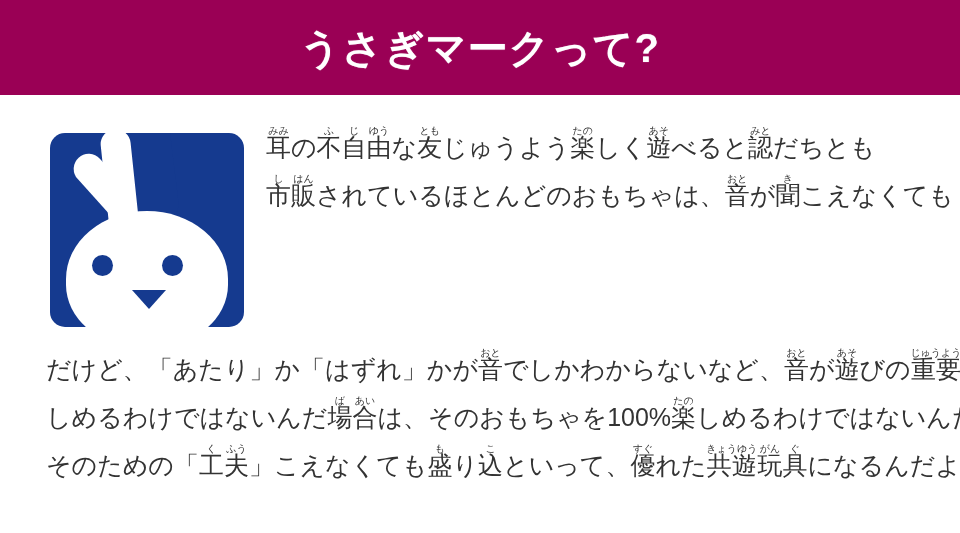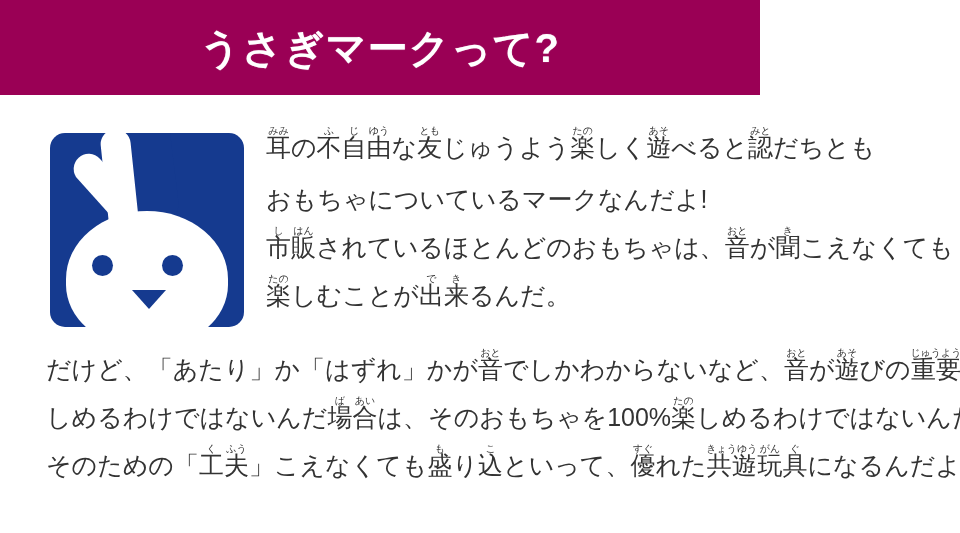--- a/index.html
+++ b/index.html
@@ -13,21 +13,21 @@
     font-family: "Liberation Sans", "DejaVu Sans", sans-serif;
     overflow: hidden;
     position: relative;
   }
 
   
   #header-band {
     position: absolute;
     left: 0;
     top: 0;
-    width: 760px;
+    width: 960px;
     height: 95px;
     background: #9a0055;
     display: flex;
     align-items: center;
     justify-content: center;
   }
   #slide-title {
     color: #ffffff;
     font-size: 40px;
     font-weight: bold;
@@ -156,22 +156,20 @@
     <div id="rabbit-ear-left"></div>
     <div id="rabbit-head"></div>
     <div class="rabbit-eye" id="rabbit-eye-left"></div>
     <div class="rabbit-eye" id="rabbit-eye-right"></div>
     <div id="rabbit-nose"></div>
   </div>
 </div>
 
 <div class="para" id="para-upper">
     <div class="text-line"><ruby>耳<rt>みみ</rt></ruby><span>の</span><ruby>不<rt>ふ</rt></ruby><ruby>自<rt>じ</rt></ruby><ruby>由<rt>ゆう</rt></ruby><span>な</span><ruby>友<rt>とも</rt></ruby><span>じゅうよう</span><ruby>楽<rt>たの</rt></ruby><span>しく</span><ruby>遊<rt>あそ</rt></ruby><span>べると</span><ruby>認<rt>みと</rt></ruby><span>だちとも</span></div>
-    <div class="text-line no-ruby"><span>おもちゃについているマークなんだよ!</span></div>
     <div class="text-line"><ruby>市<rt>し</rt></ruby><ruby>販<rt>はん</rt></ruby><span>されているほとんどのおもちゃは、</span><ruby>音<rt>おと</rt></ruby><span>が</span><ruby>聞<rt>き</rt></ruby><span>こえなくても</span></div>
-    <div class="text-line"><ruby>楽<rt>たの</rt></ruby><span>しむことが</span><ruby>出<rt>で</rt></ruby><ruby>来<rt>き</rt></ruby><span>るんだ。</span></div>
   </div>
 
 <div class="para" id="para-lower">
     <div class="text-line"><span>だけど、「あたり」か「はずれ」かが</span><ruby>音<rt>おと</rt></ruby><span>でしかわからないなど、</span><ruby>音<rt>おと</rt></ruby><span>が</span><ruby>遊<rt>あそ</rt></ruby><span>びの</span><ruby>重要<rt>じゅうよう</rt></ruby></div>
     <div class="text-line"><span>しめるわけではないんだ</span><ruby>場<rt>ば</rt></ruby><ruby>合<rt>あい</rt></ruby><span>は、そのおもちゃを100%</span><ruby>楽<rt>たの</rt></ruby><span>しめるわけではないんだ。</span></div>
     <div class="text-line"><span>そのための「</span><ruby>工<rt>く</rt></ruby><ruby>夫<rt>ふう</rt></ruby><span>」こえなくても</span><ruby>盛<rt>も</rt></ruby><span>り</span><ruby>込<rt>こ</rt></ruby><span>といって、</span><ruby>優<rt>すぐ</rt></ruby><span>れた</span><ruby>共遊<rt>きょうゆう</rt></ruby><ruby>玩<rt>がん</rt></ruby><ruby>具<rt>ぐ</rt></ruby><span>になるんだよ!</span></div>
   </div>
 
 </body></html>

